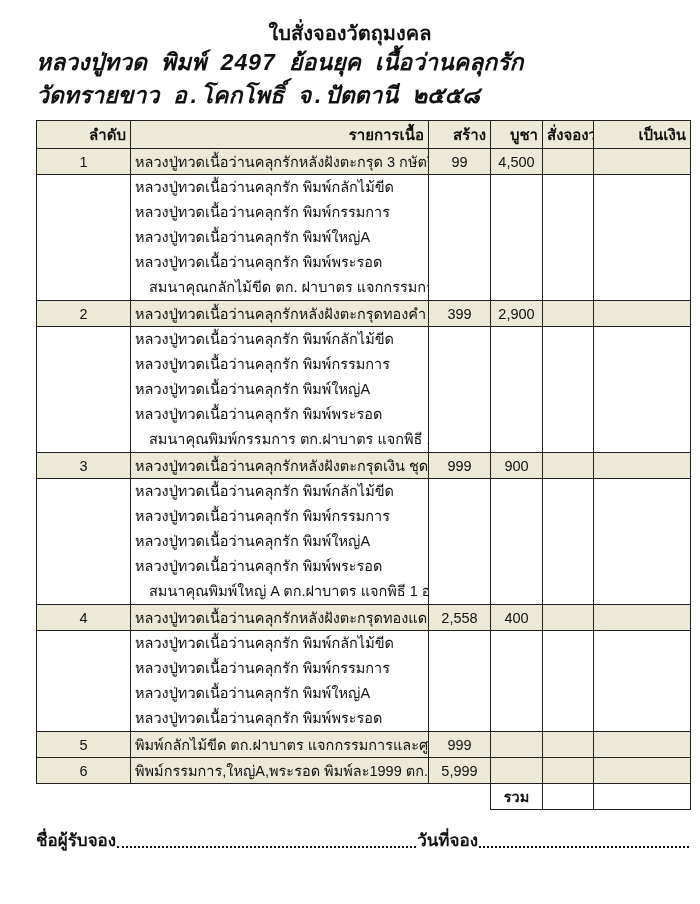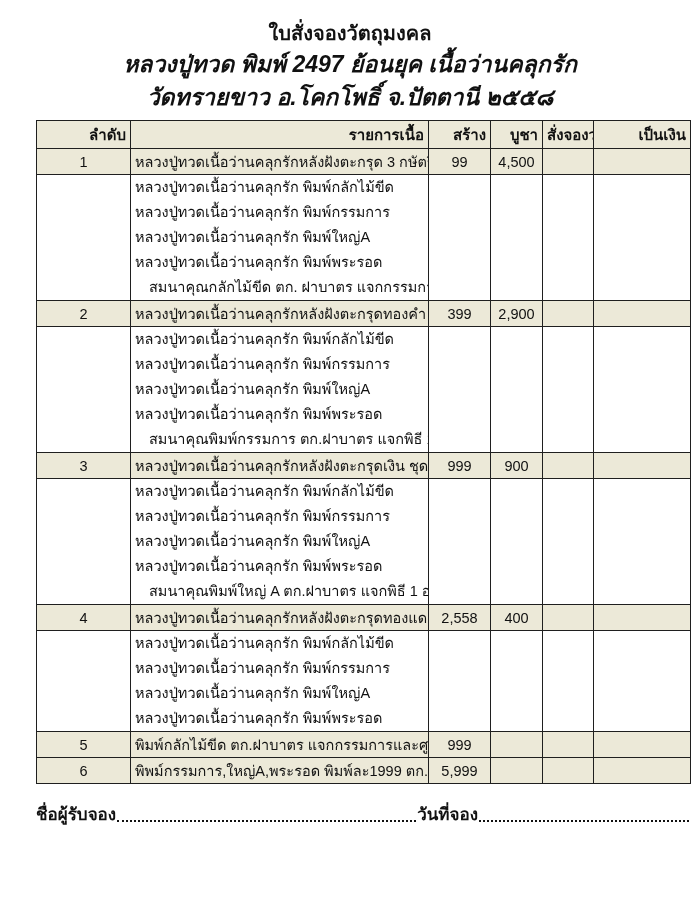--- a/index.html
+++ b/index.html
@@ -6,22 +6,22 @@
   body{
     width:700px;height:904px;background:#ffffff;color:#111;
     font-family:"Liberation Sans","DejaVu Sans",sans-serif;
     -webkit-font-smoothing:antialiased;
   }
   .page{width:700px;height:904px;box-sizing:border-box;padding:18px 10px 0 36px;}
 
   
   .title1{font-size:20px;font-weight:700;text-align:center;line-height:30px;margin-right:26px;}
   .title2,.title3{
-    font-size:23px;font-weight:700;font-style:italic;text-align:center;line-height:33px;
-    font-family:Liberation Sans, sans-serif;margin-right:26px;
+    font-size:23px;font-weight:700;font-style:italic;line-height:33px;
+    font-family:Liberation Mono, monospace;margin-right:26px;
   }
 
   
   .fieldrow{display:flex;align-items:flex-end;height:27px;margin-top:1px;}
   .flabel{font-size:17px;font-weight:700;line-height:24px;white-space:nowrap;}
   .dots{flex:1 1 auto;border-bottom:2.5px dotted #111;margin:0 1px 5px 1px;height:1px;}
   .dots.fixed{flex:0 0 auto;}
 
   
   table{border-collapse:collapse;table-layout:fixed;width:654px;margin-top:6px;}
@@ -175,20 +175,28 @@
     </tr>
     <tr class="item shaded">
       <td class="c">6</td>
       <td class="l">พิพม์กรรมการ,ใหญ่A,พระรอด พิมพ์ละ1999 ตก.ฝาบาตร แจกในพิธี</td>
       <td class="c">5,999</td>
       <td></td>
       <td></td>
       <td></td>
     </tr>
 
+    <tr class="total">
+      <td class="nob"></td>
+      <td class="nob"></td>
+      <td class="nob"></td>
+      <td class="totlabel">รวม</td>
+      <td></td>
+      <td></td>
+    </tr>
   </tbody>
     </table>
 
   <div class="fieldrow footer">
     <span class="flabel">ชื่อผู้รับจอง</span>
     <span class="dots"></span>
     <span class="flabel">วันที่จอง</span>
     <span class="dots fixed" style="width:210px"></span>
   </div>
 

